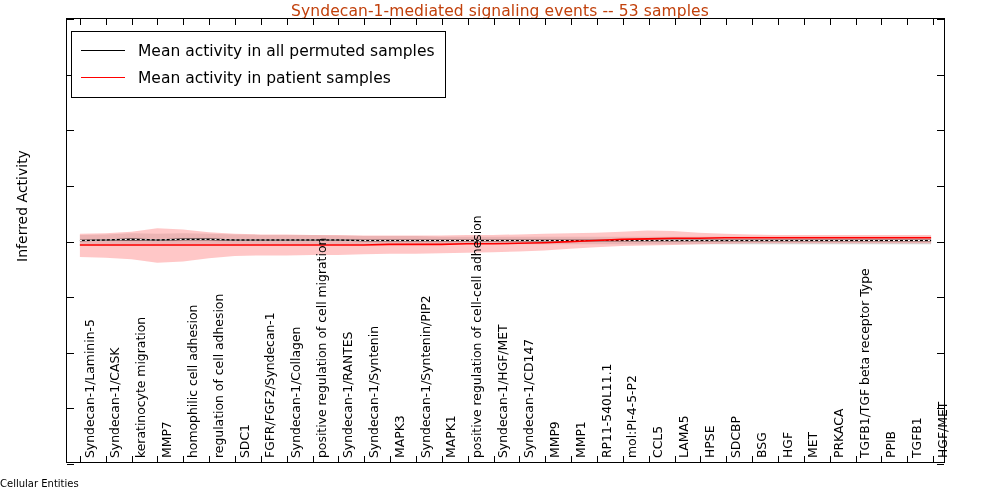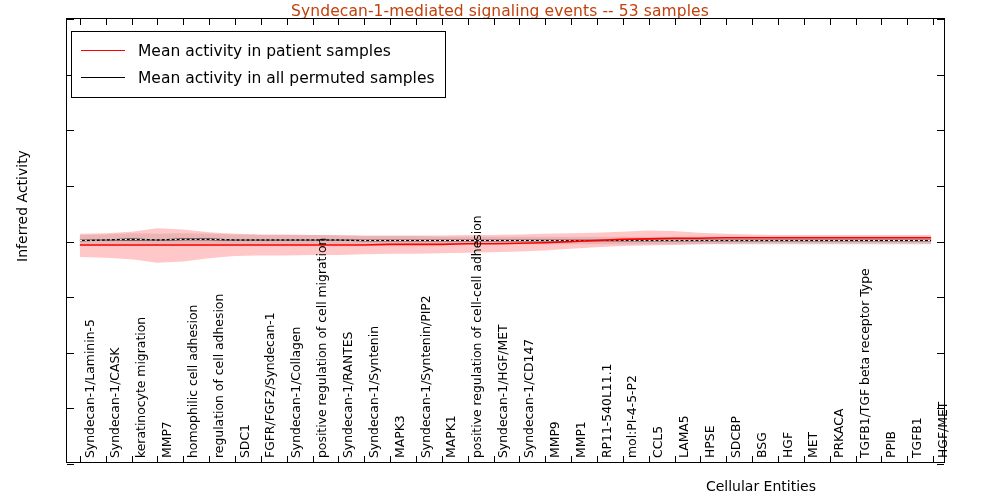--- a/index.html
+++ b/index.html
@@ -20,22 +20,22 @@
   .ytick.r{left:auto;right:0;}
   #ylabel{position:absolute;left:-188px;top:198px;width:420px;text-align:center;
           transform:rotate(-90deg);font-size:14px;white-space:nowrap;}
 
   
   .xtick{position:absolute;bottom:0;width:1px;height:6px;background:#000;}
   .xtick.t{bottom:auto;top:0;}
   .xtlabel{position:absolute;transform-origin:left top;
            transform:rotate(-90deg);font-size:12.4px;white-space:nowrap;
            line-height:1;}
-  #xlabel{position:absolute;left:0;top:478px;width:816px;text-align:right;
-          font-size:14px;}
+  #xlabel{position:absolute;left:0;top:478px;width:816px;text-align:left;
+          font-size:10px;}
 
   
   #plot{position:absolute;inset:0;overflow:hidden;}
   #plot svg{display:block;width:100%;height:100%;}
 
   
   #legend{position:absolute;left:4px;top:12px;background:#fff;
           border:1.1px solid #000;padding:5px 10px 6px 9px;}
   .lgrow{display:flex;align-items:center;height:27px;}
   .lgline{width:44px;height:0;border-top:1.4px solid #000;margin-right:13px;}
@@ -146,26 +146,26 @@
         <div class="xtick" style="left: 814.368px;"></div>
         <div class="xtick t" style="left: 814.368px;"></div>
         <div class="xtick" style="left: 840.221px;"></div>
         <div class="xtick t" style="left: 840.221px;"></div>
         <div class="xtick" style="left: 866.074px;"></div>
         <div class="xtick t" style="left: 866.074px;"></div>
       </div>
 
     <div id="legend">
       <div class="lgrow">
+        <span class="lgline"></span>
+        <span class="lgtxt">Mean activity in all permuted samples</span>
+      </div>
+      <div class="lgrow">
         <span class="lgline red"></span>
         <span class="lgtxt">Mean activity in patient samples</span>
-      </div>
-      <div class="lgrow">
-        <span class="lgline"></span>
-        <span class="lgtxt">Mean activity in all permuted samples</span>
       </div>
     </div>
   </div>
 
   <div id="ytlabels"></div>
   <div id="ylabel">Inferred Activity</div>
   <div id="xtlabels">
       <div class="xtlabel" style="left: 83.5265px; top: 458px;">Syndecan-1/Laminin-5</div>
       <div class="xtlabel" style="left: 109.379px; top: 458px;">Syndecan-1/CASK</div>
       <div class="xtlabel" style="left: 135.232px; top: 458px;">keratinocyte migration</div>

